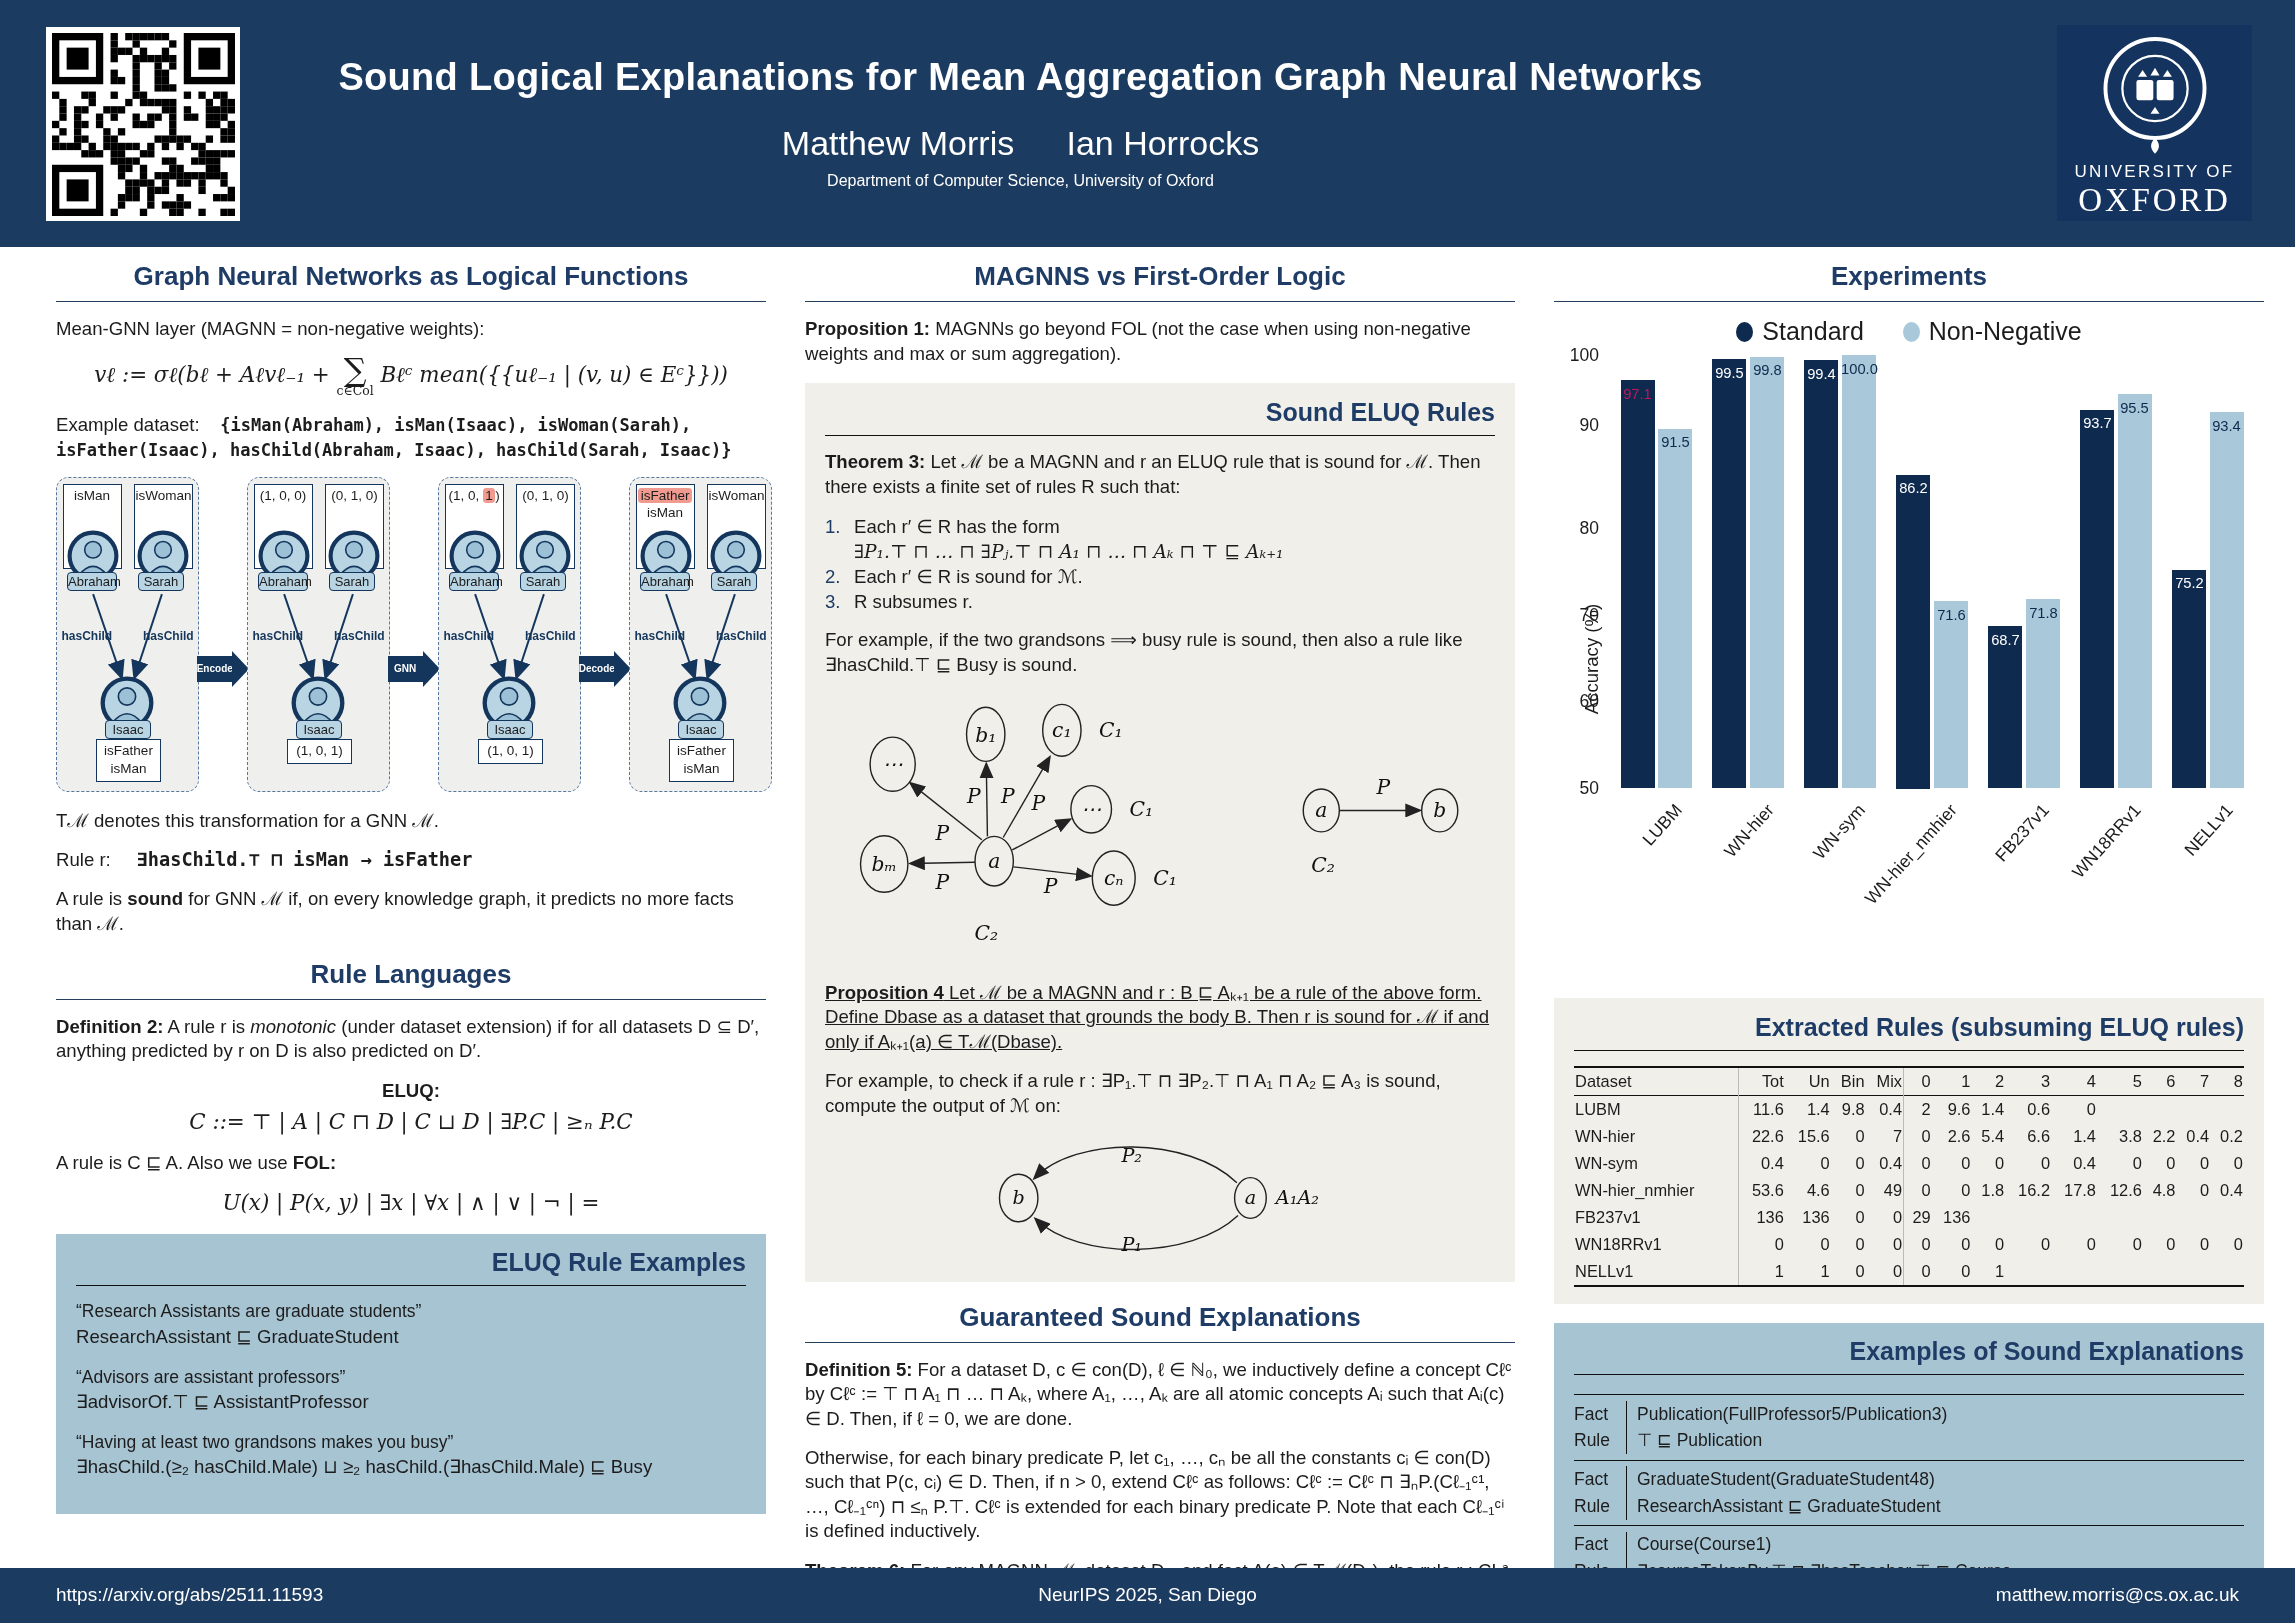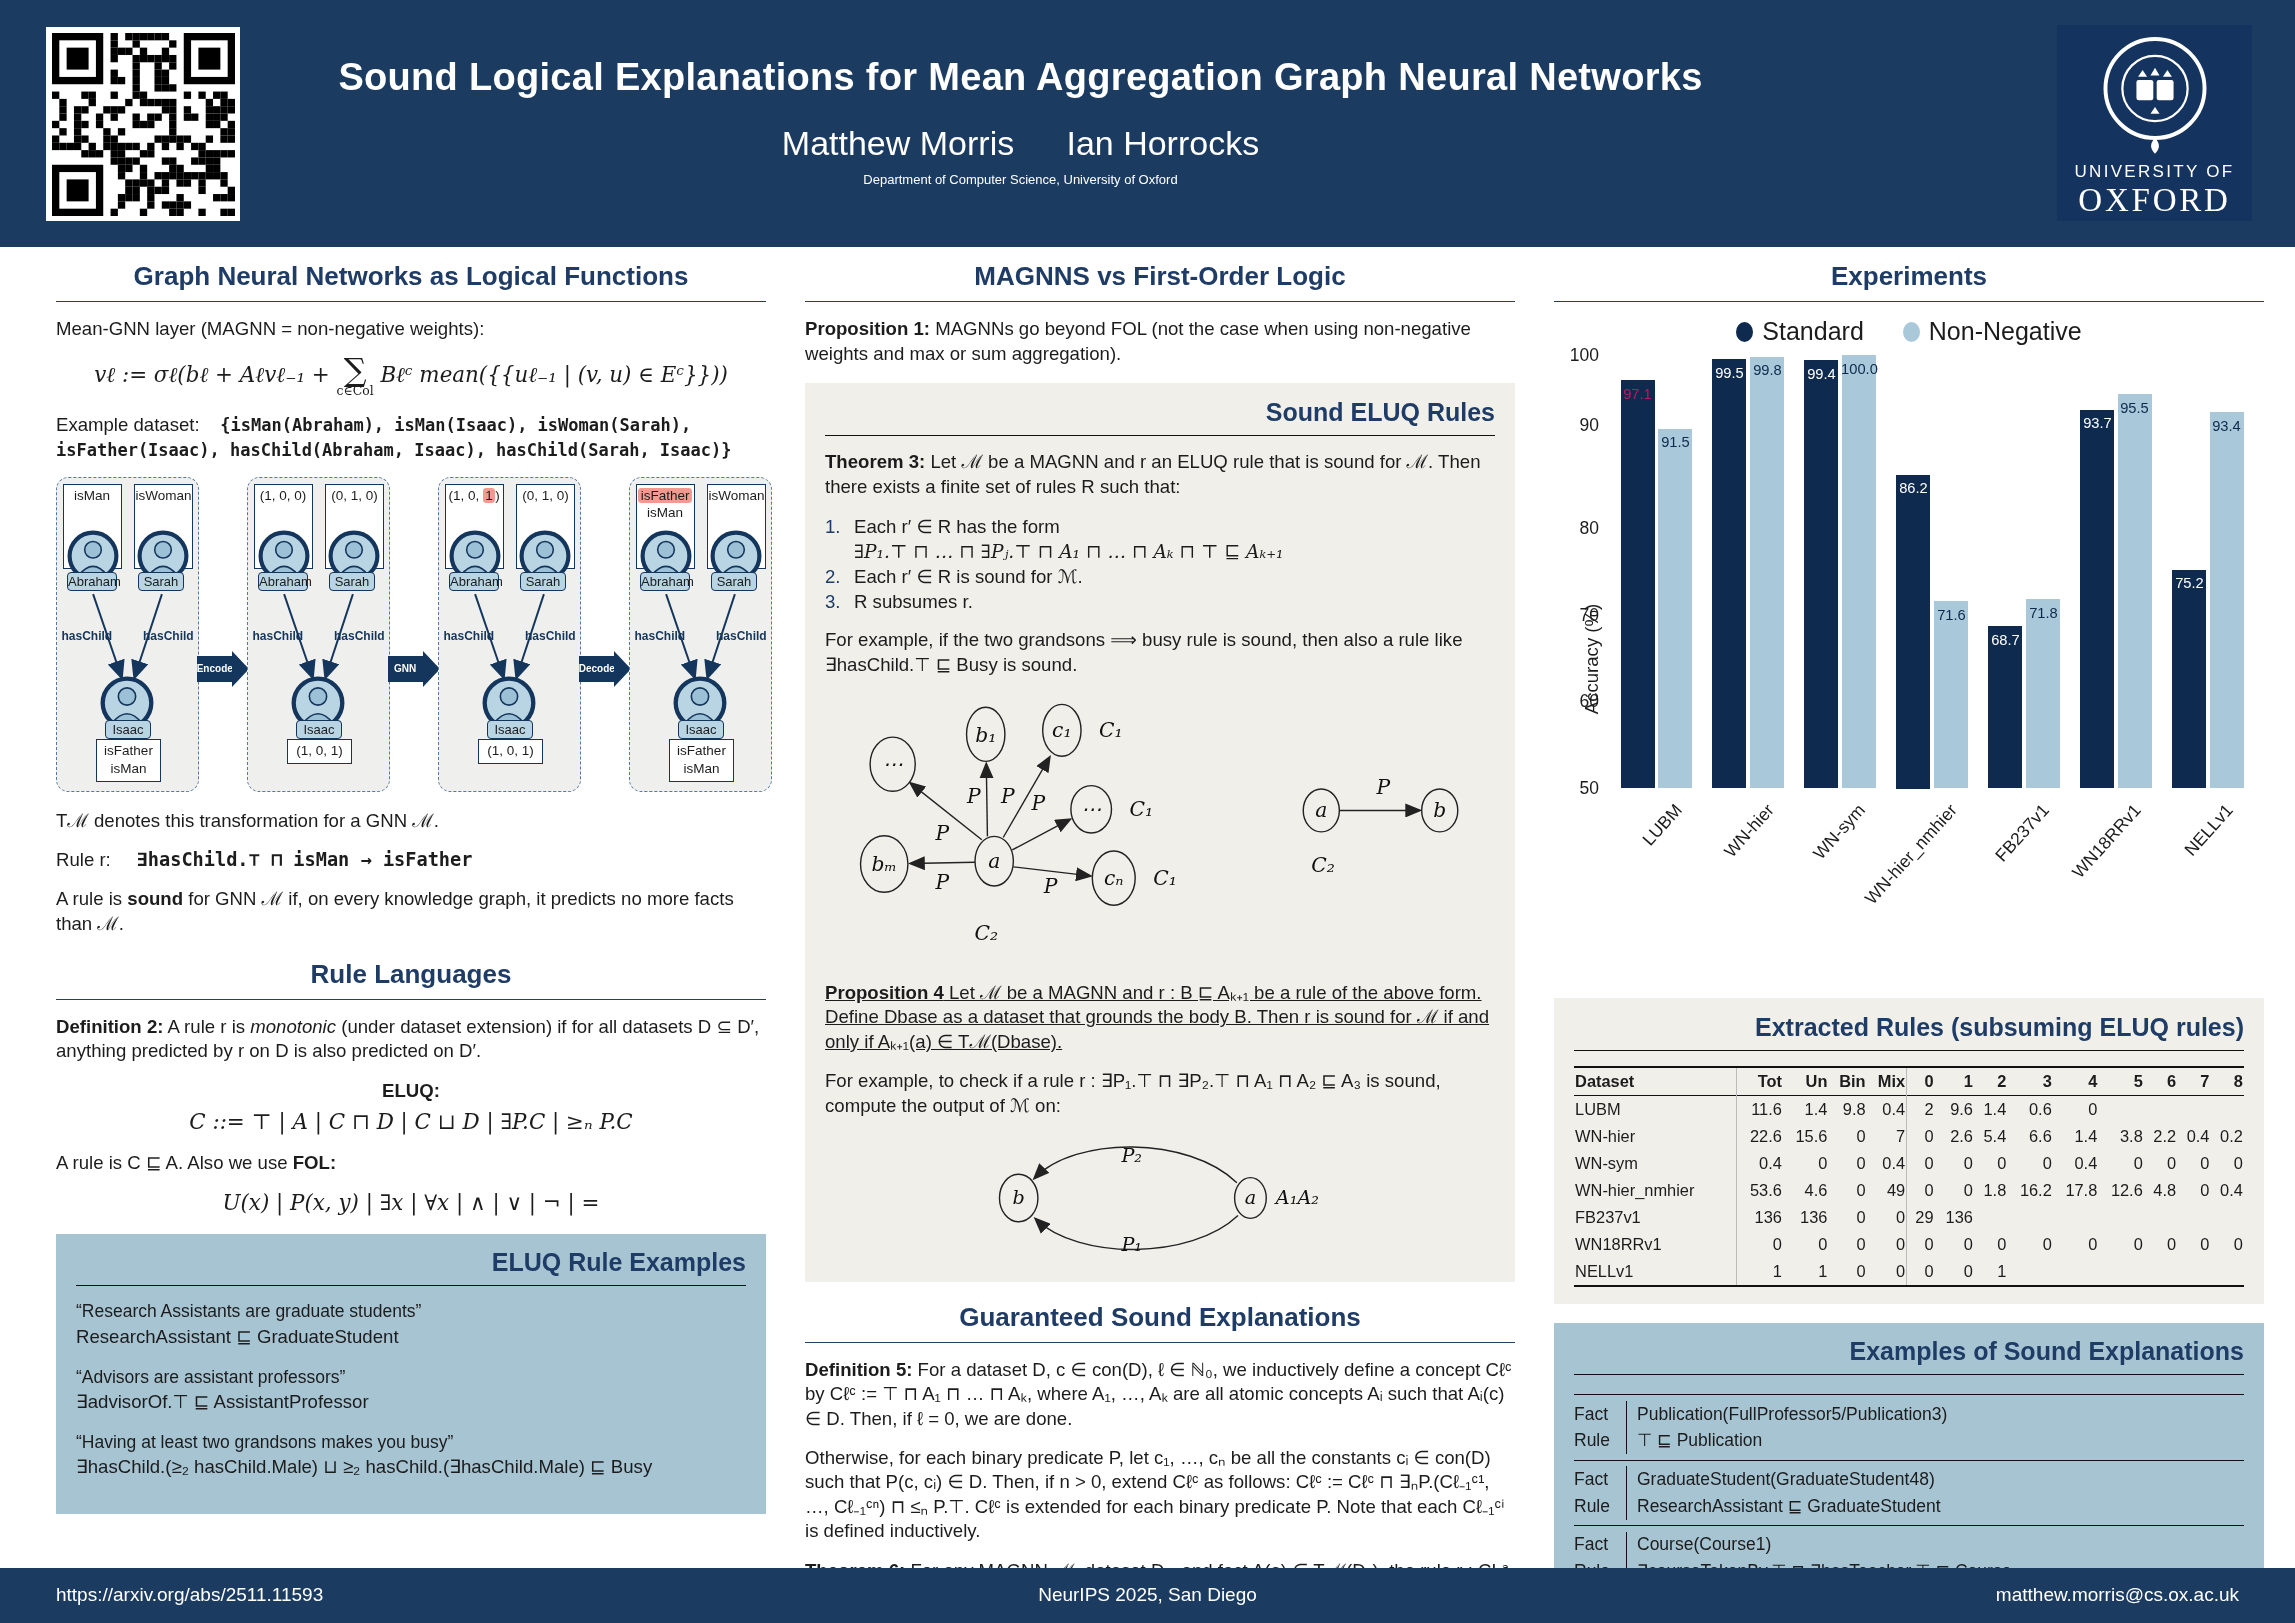--- a/index.html
+++ b/index.html
@@ -5,21 +5,21 @@
   html,body{margin:0;padding:0;}
   body{width:2295px;height:1624px;position:relative;background:#ffffff;
        font-family:"Liberation Sans",sans-serif;color:#1c1c1c;overflow:hidden;}
   
   #header{position:absolute;left:0;top:0;width:2295px;height:247px;background:#1b3b60;}
   #qr{position:absolute;left:46px;top:27px;width:194px;height:194px;background:#ffffff;padding:5.6px;box-sizing:border-box;}
   #title{position:absolute;left:338px;right:592px;top:56px;text-align:center;color:#ffffff;
          font-size:38px;font-weight:bold;letter-spacing:0.3px;}
   #authors{position:absolute;left:338px;right:592px;top:124px;text-align:center;color:#ffffff;font-size:34px;}
   #authors span{margin:0 21.4px;}
-  #affil{position:absolute;left:338px;right:592px;top:172px;text-align:center;color:#ffffff;font-size:13px;font-weight:300;}
+  #affil{position:absolute;left:338px;right:592px;top:172px;text-align:center;color:#ffffff;font-size:16px;font-weight:300;}
   #oxlogo{position:absolute;left:2057px;top:25px;width:195px;height:196px;background:#14335e;}
   #oxlogo .crest{position:absolute;left:50%;top:10px;transform:translateX(-50%);}
   #oxlogo .l1{position:absolute;left:0;right:0;top:137px;text-align:center;color:#fff;font-size:17px;letter-spacing:2.3px;}
   #oxlogo .l2{position:absolute;left:0;right:0;top:157px;text-align:center;color:#fff;font-size:33px;
               font-family:"Liberation Serif",serif;letter-spacing:2.8px;}
   #footer{position:absolute;left:0;top:1568px;width:2295px;height:56px;background:#1b3b60;color:#fff;}
   #footer .f{position:absolute;top:16px;font-size:19px;font-weight:300;}
   #footer .fl{left:56px;} #footer .fc{left:0;right:0;text-align:center;} #footer .fr{right:56px;}
   
   .col{position:absolute;top:258px;width:710px;}
@@ -67,21 +67,21 @@
   .dot{width:17px;height:20px;border-radius:50%;}
   #chart{position:relative;height:640px;}
   .ytick{position:absolute;width:45px;text-align:right;font-size:17.5px;}
   .ylab{position:absolute;left:-17px;top:293px;transform:rotate(-90deg);font-size:18.6px;}
   .bar{position:absolute;}
   .bval{position:absolute;font-size:14.7px;text-align:center;}
   .xlab{position:absolute;width:180px;text-align:right;font-size:17.5px;transform:rotate(-48deg);transform-origin:top right;}
   
   #extable{width:100%;border-collapse:collapse;font-size:16.4px;font-weight:300;}
   #extable td,#extable th{padding:4px 1.1px;text-align:right;white-space:nowrap;}
-  #extable th{font-weight:700;margin-left:31px;}
+  #extable th{font-weight:400;margin-left:31px;}
   #extable td:first-child,#extable th:first-child{text-align:left;}
   #extable thead tr{border-top:2.8px solid #111;border-bottom:1.7px solid #111;}
   #extable tbody tr:last-child{border-bottom:2.8px solid #111;}
   #extable td.vd,#extable th.vd{border-left:0.6px solid #bbb;}
   
   .xitem{display:grid;grid-template-columns:52px 1fr;border-bottom:1.7px solid #111;padding:5.6px 0;}
   .xitem:first-of-type{border-top:1.7px solid #111;}
   .xlbl{font-size:17.5px;font-weight:300;padding:2.8px 0;}
   .xval{font-size:17.5px;font-weight:300;border-left:1.1px solid #111;padding:2.8px 0 2.8px 10px;}
   svg text{font-family:"DejaVu Serif",serif;font-style:italic;}

